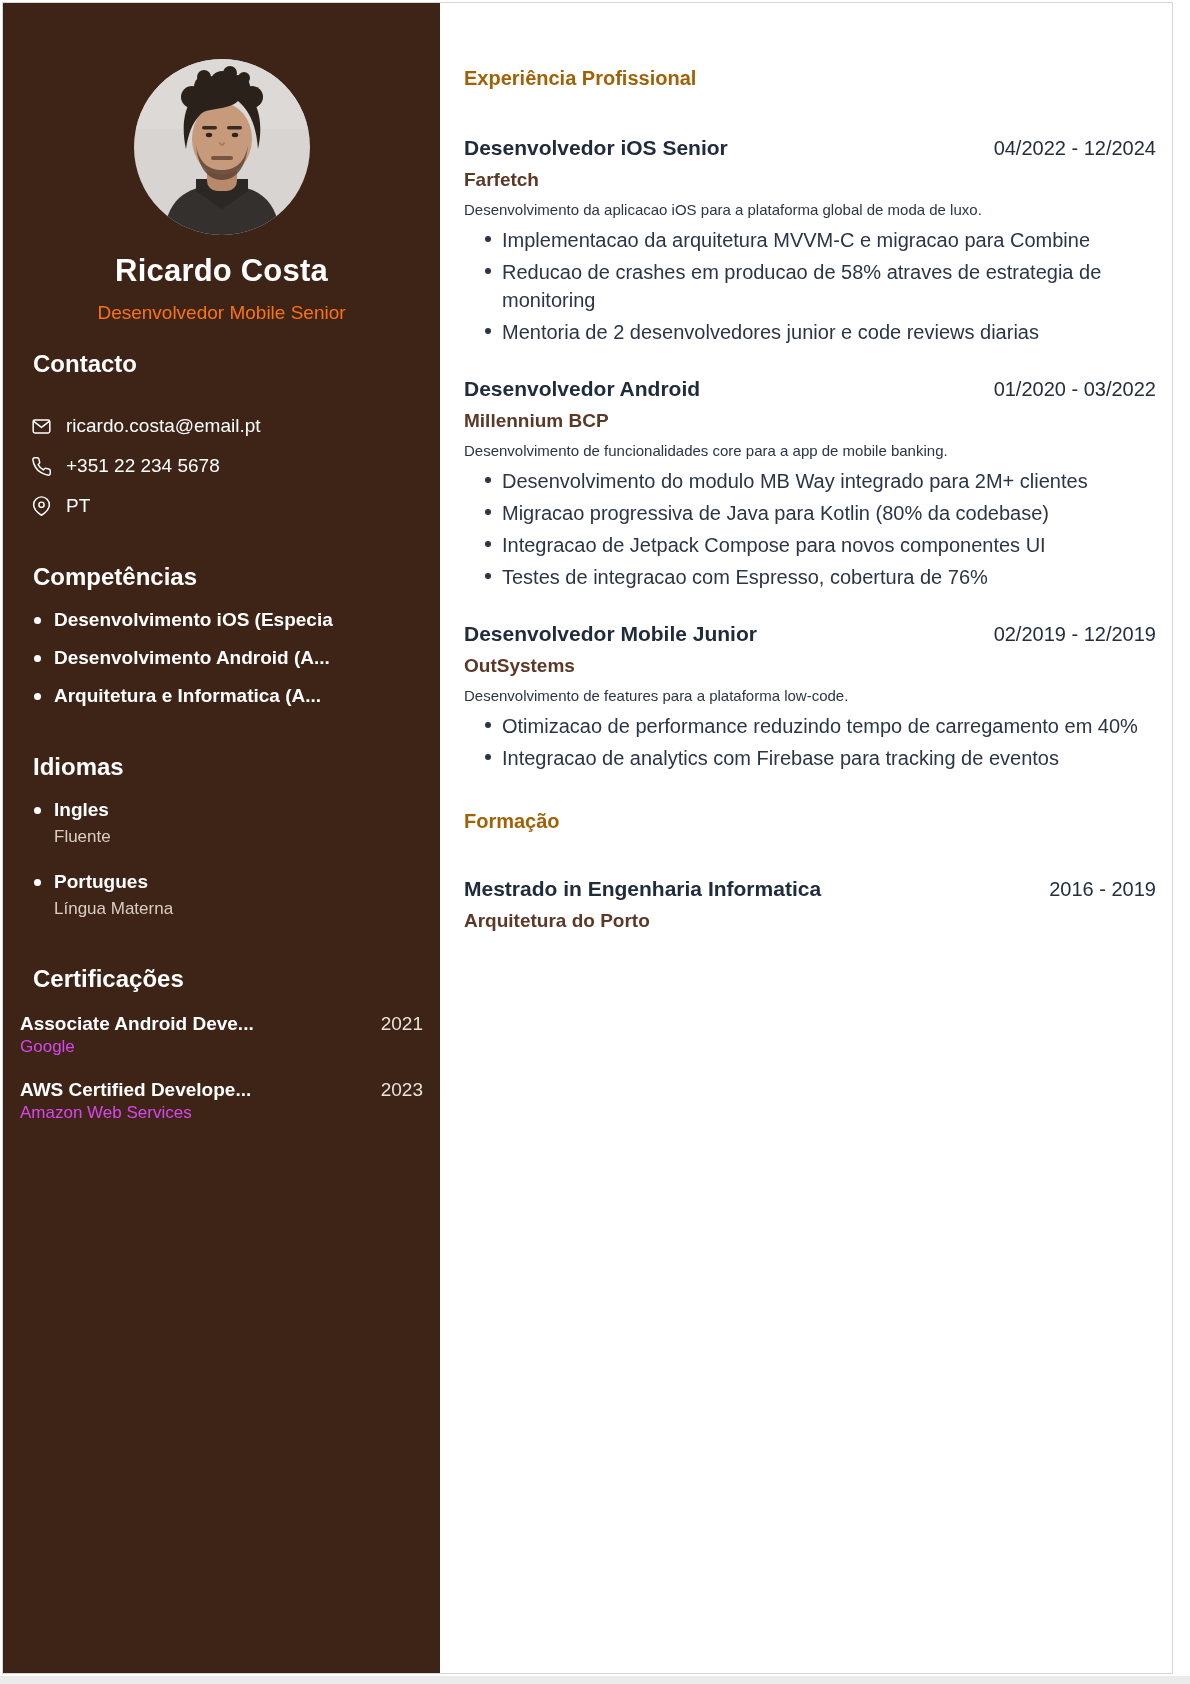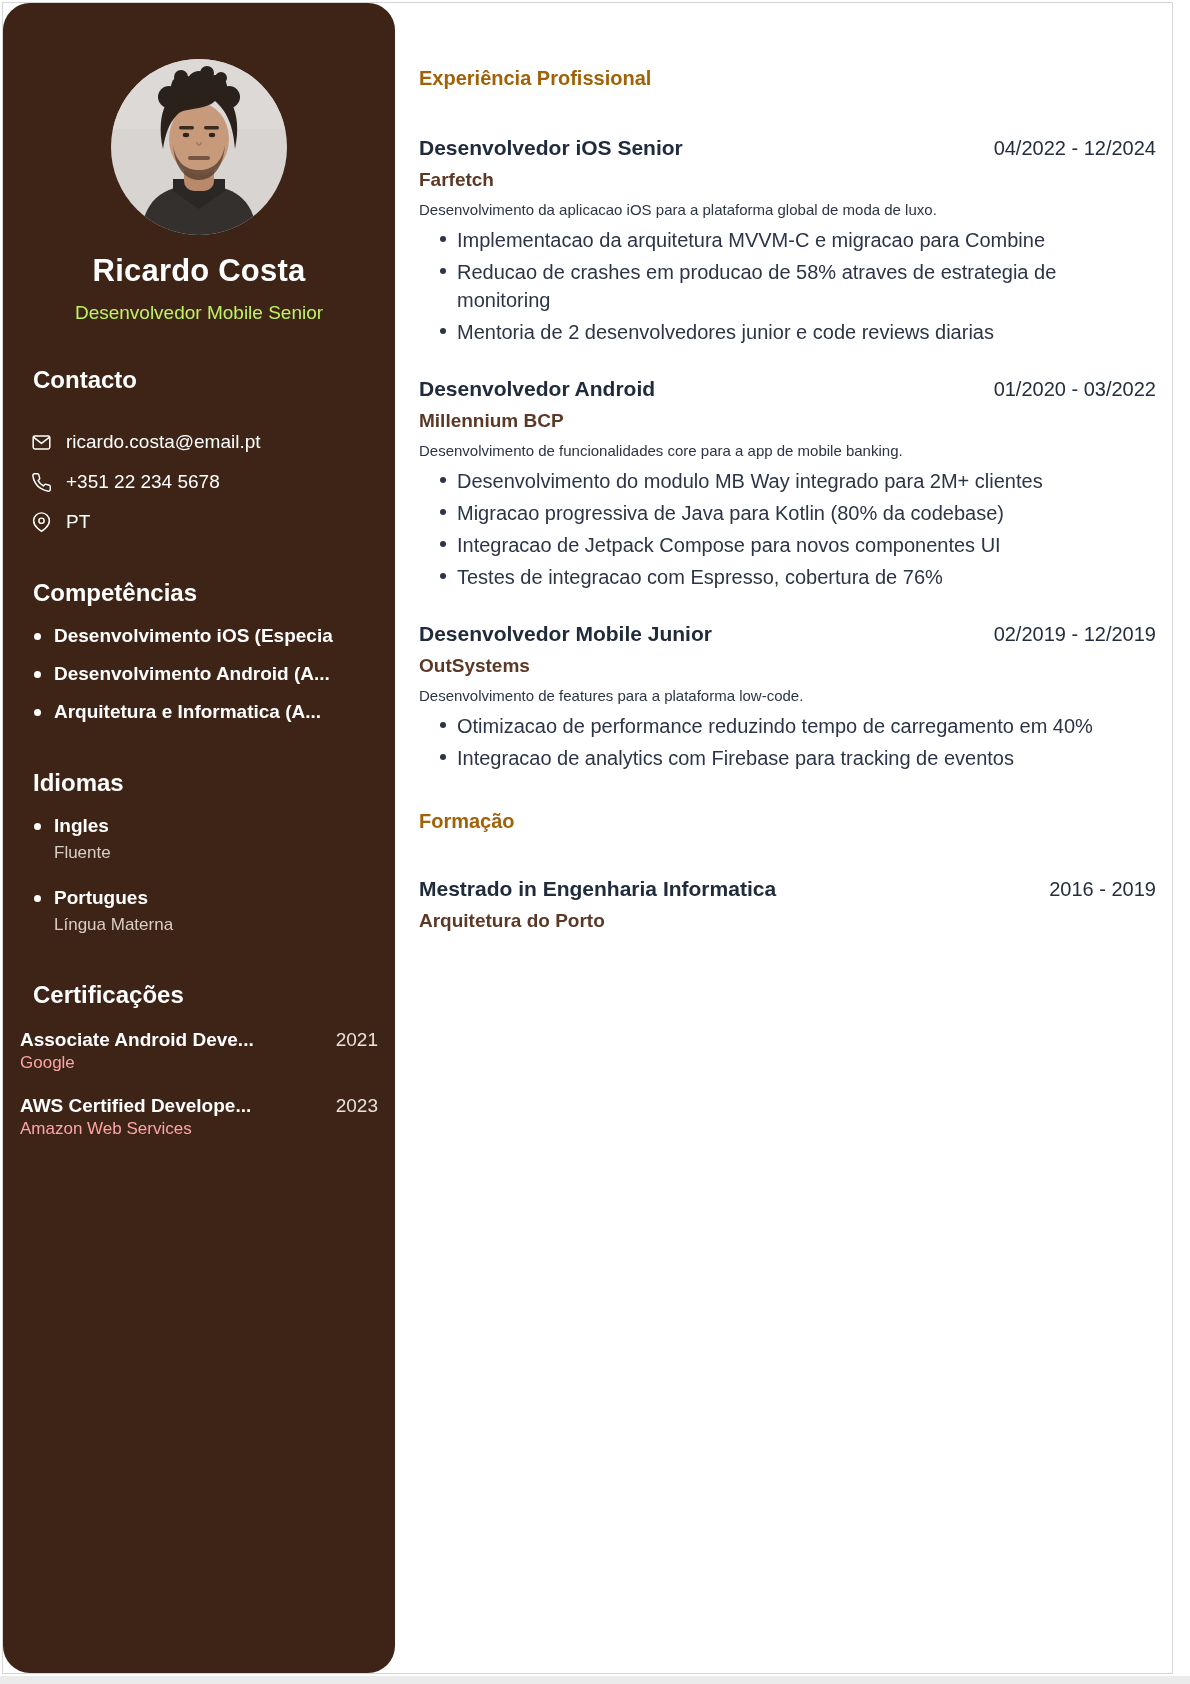--- a/index.html
+++ b/index.html
@@ -17,44 +17,43 @@
     border:1px solid #d6d6d6;
     display:flex;
   }
   .bottom-strip {
     position:absolute; left:0; top:1676px; width:1190px; height:8px;
     background:#ebebeb;
   }
 
   
   .sidebar {
-    width:392px; flex-shrink:0;
+    width:437px; flex-shrink:0;
     background:#3E2416;
     color:#ffffff;
     padding:0 17px;
-    border-radius:27px;
   }
   .photo-wrap {
     width:176px; height:176px; margin:56px auto 0;
     border-radius:50%; overflow:hidden;
   }
   .photo-wrap svg { display:block; width:100%; height:100%; }
   .person-name {
     margin-top:16px; text-align:center;
     font-size:31px; font-weight:700; line-height:40px; letter-spacing:.2px;
   }
   .person-role {
     margin-top:10px; text-align:center;
-    font-size:19px; line-height:24px; color:#bef264;
+    font-size:19px; line-height:24px; color:#f97316;
   }
   .side-heading {
     margin:44px 0 0 13px;
     font-size:24px; font-weight:700; line-height:30px;
   }
-  .side-heading.first { margin-top:40px; }
+  .side-heading.first { margin-top:24px; }
   .contact-row {
     display:flex; align-items:center; gap:14px;
     margin:16px 0 0 11px;
     font-size:19px; line-height:24px;
   }
   .contact-row.first { margin-top:35px; }
   .contact-row svg { width:21px; height:21px; flex-shrink:0; }
   .skill-list { list-style:none; margin:16px 0 0 13px; }
   .skill-item {
     position:relative; padding-left:21px; margin-bottom:14px;
@@ -76,21 +75,21 @@
     font-size:17px; line-height:22px; color:#D9CEC6;
   }
   .cert-block { margin:18px 0 0 0; }
   .cert-block + .cert-block { margin-top:20px; }
   .cert-row { display:flex; justify-content:space-between; align-items:baseline; }
   .cert-name {
     font-size:19px; font-weight:700; line-height:24px;
     white-space:nowrap; overflow:hidden; max-width:272px;
   }
   .cert-year { font-size:19px; color:#EAE2DA; line-height:24px; }
-  .cert-org { font-size:17px; line-height:22px; color:#fca5a5; }
+  .cert-org { font-size:17px; line-height:22px; color:#d946ef; }
 
   
   .main {
     flex:1; padding:56px 16px 0 24px;
     color:#2B3547;
   }
   .main-heading {
     font-size:20px; font-weight:700; line-height:38px;
     color:#a16207; margin-bottom:38px;
   }

